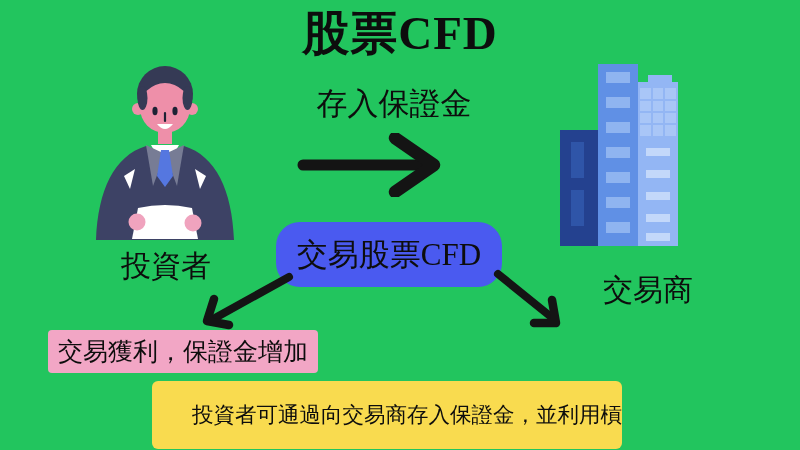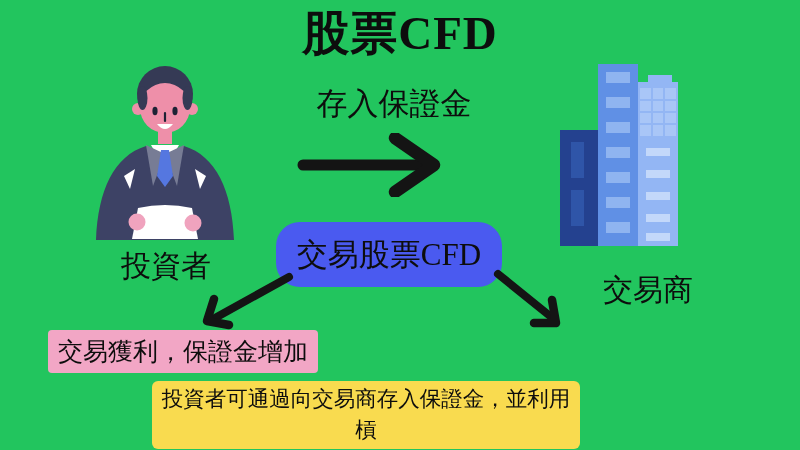--- a/index.html
+++ b/index.html
@@ -27,22 +27,22 @@
     background:#4a5af0;display:flex;align-items:center;justify-content:center;
     font-size:31px;font-weight:500;color:#0d0d0d;
   }
   .outcome-box{
     background:#f2a6c5;border-radius:4px;display:flex;align-items:center;
     justify-content:center;font-size:25px;font-weight:500;color:#0d0d0d;
   }
   .outcome-profit{left:48px;top:330px;width:270px;height:43px;}
   .outcome-loss{left:476px;top:331px;width:262px;height:42px;}
   .note-box{
-    left:152px;top:381px;width:428px;height:68px;border-radius:6px;
-    background:#f9db4f;display:flex;flex-direction:column;align-items:flex-start;
+    left:152px;top:381px;width:470px;height:68px;border-radius:6px;
+    background:#f9db4f;display:flex;flex-direction:column;align-items:flex-end;
     justify-content:center;font-size:21.5px;font-weight:500;color:#0d0d0d;
     line-height:31px;text-align:center;
   }
 </style>
 </head>
 <body>
 
 <div class="canvas">
 
   <div class="abs page-title">股票CFD</div>

